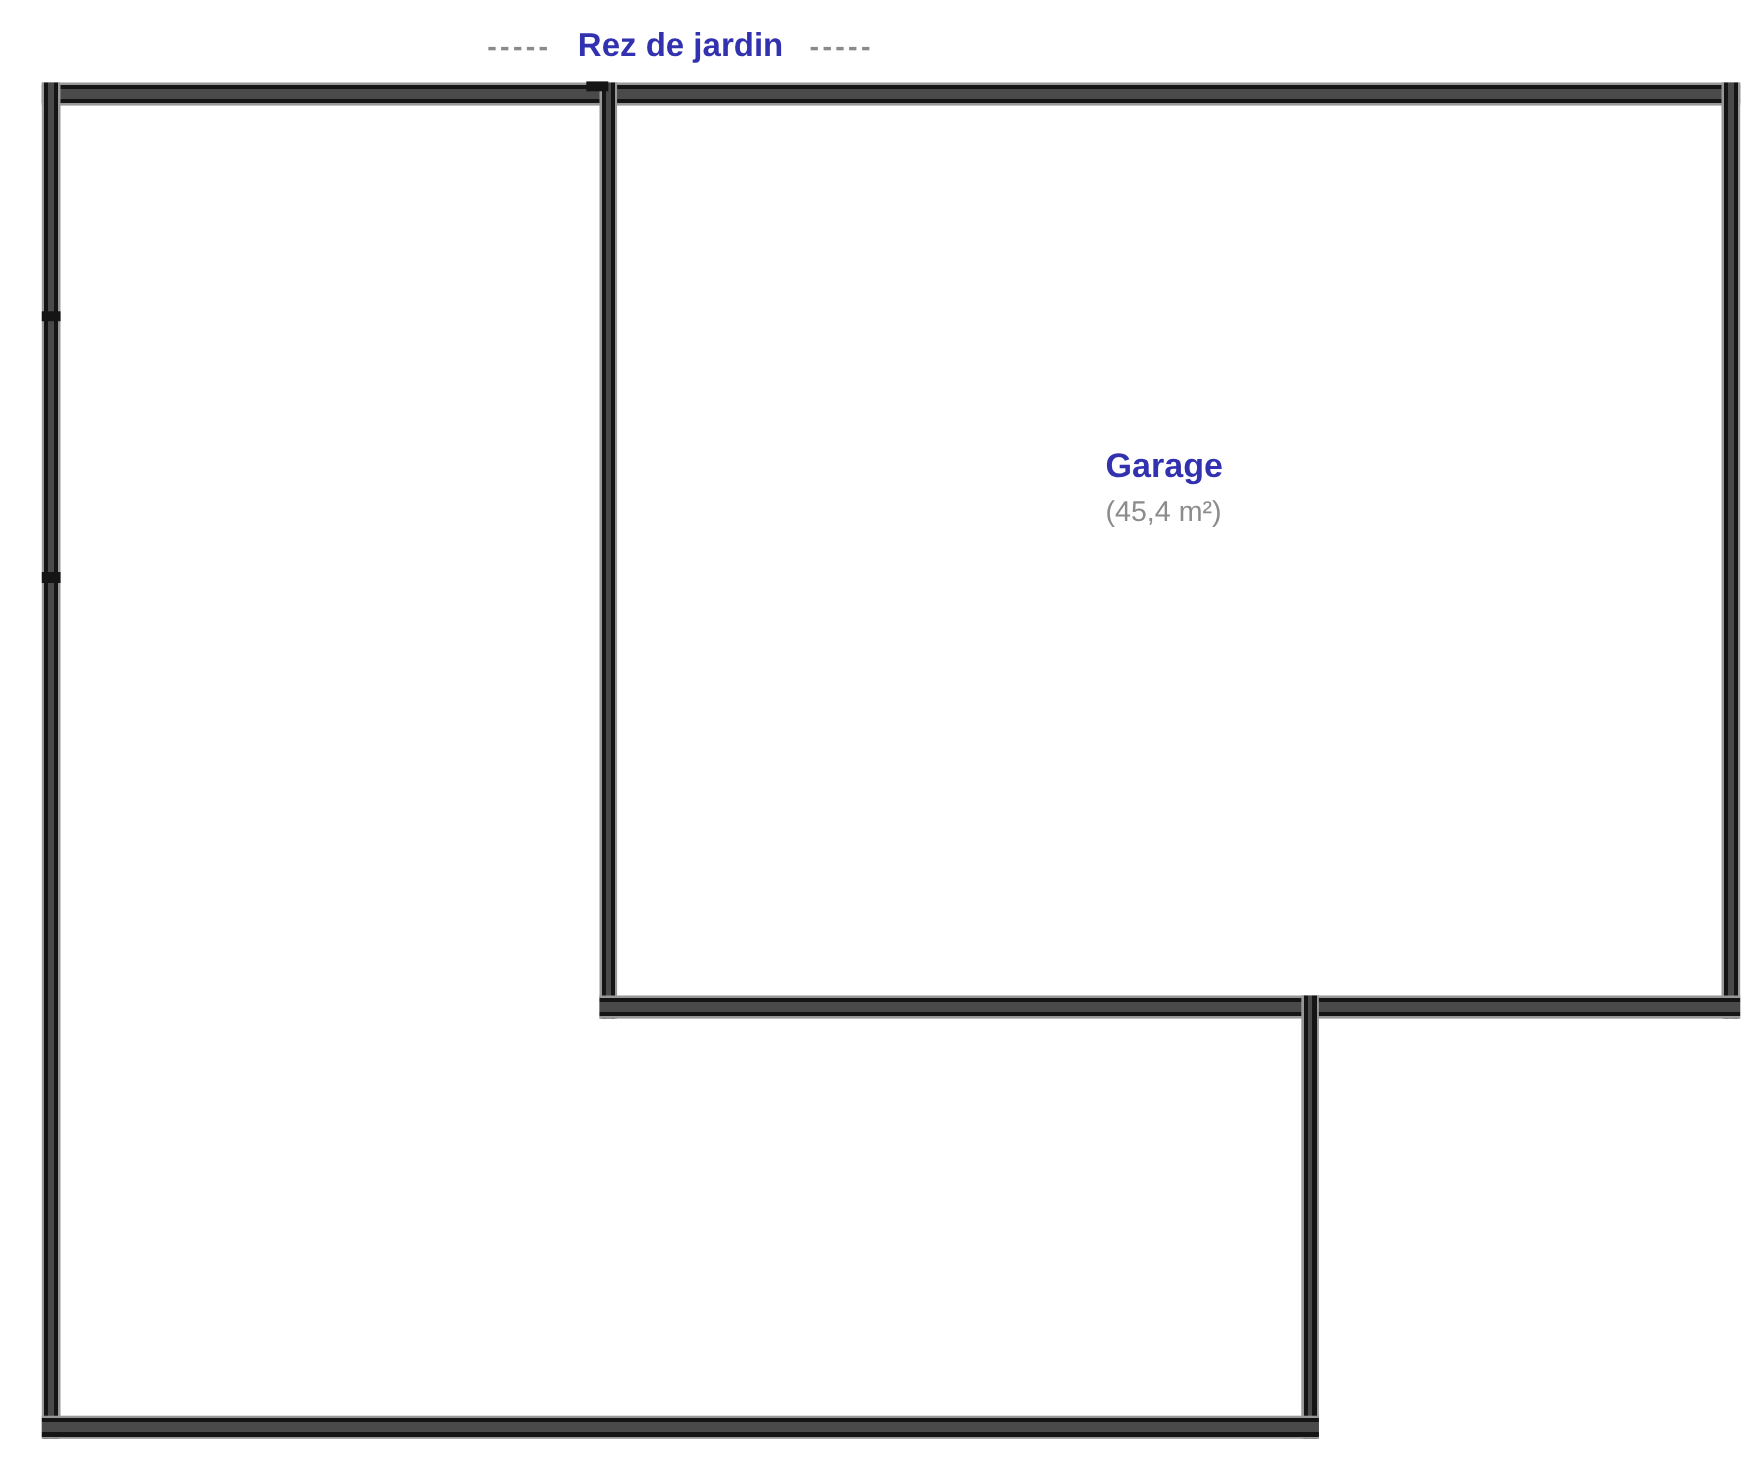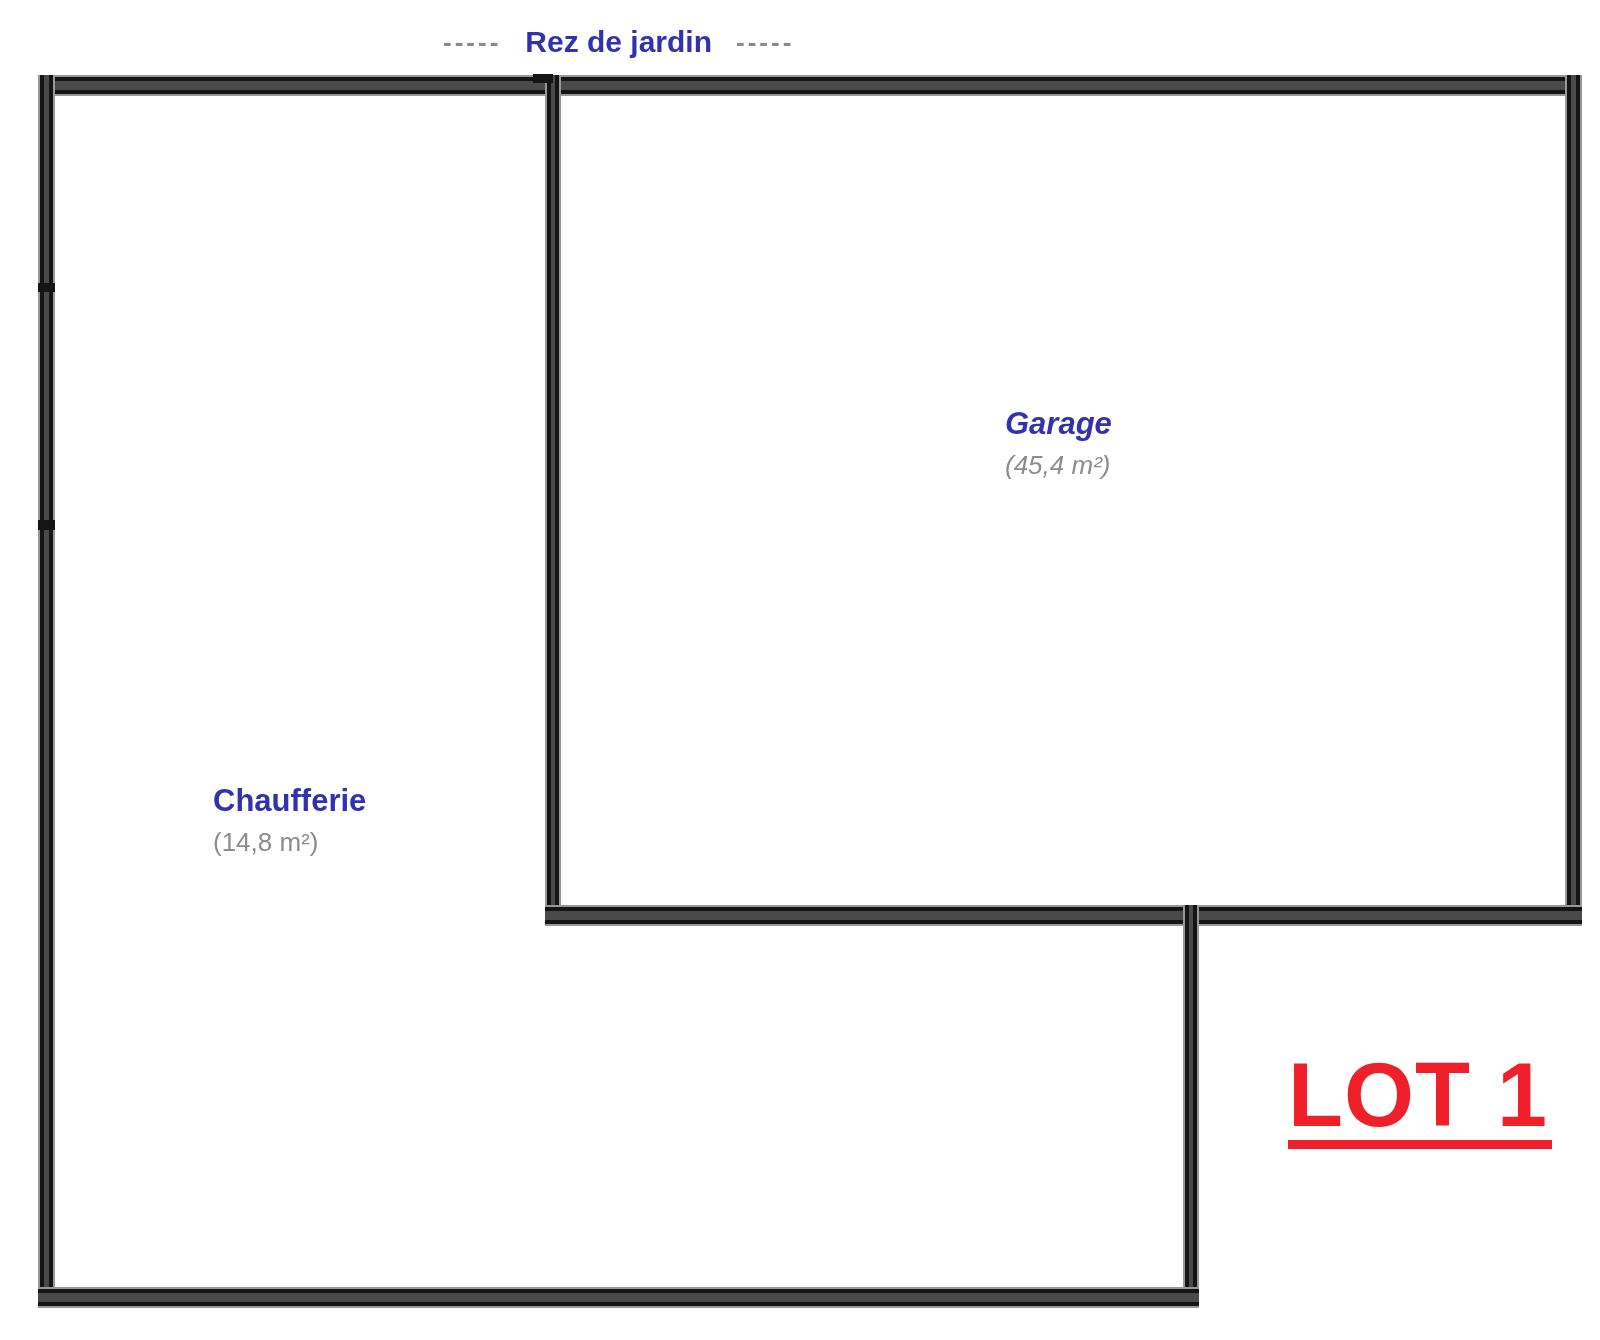--- a/index.html
+++ b/index.html
@@ -77,21 +77,21 @@
     font-size: 31px;
     font-weight: bold;
     line-height: 38px;
   }
   .room-area {
     color: var(--area-gray);
     font-size: 26px;
     line-height: 32px;
     margin-top: 6px;
   }
-  .room-label-garage     { left: 1005px; top: 405px; font-style: italic; }
+  .room-label-garage     { left: 1005px; top: 405px; }
   .room-label-chaufferie { left: 213px;  top: 782px; }
 
   
   .lot-label {
     position: absolute;
     left: 1288px;
     top: 1050px;
     color: var(--lot-red);
     font-size: 90px;
     font-weight: bold;
@@ -123,20 +123,15 @@
 
   <div class="joint-tick tick-left-1"></div>
   <div class="joint-tick tick-left-2"></div>
   <div class="joint-tick tick-div-top"></div>
 
   <div class="room-label room-label-garage">
     <div class="room-name">Garage</div>
     <div class="room-area">(45,4 m²)</div>
   </div>
 
-  <div class="room-label room-label-chaufferie">
-    <div class="room-name">Chaufferie</div>
-    <div class="room-area">(14,8 m²)</div>
-  </div>
 
-  <div class="lot-label">LOT 1</div>
 
 </div>
 
 </body></html>

